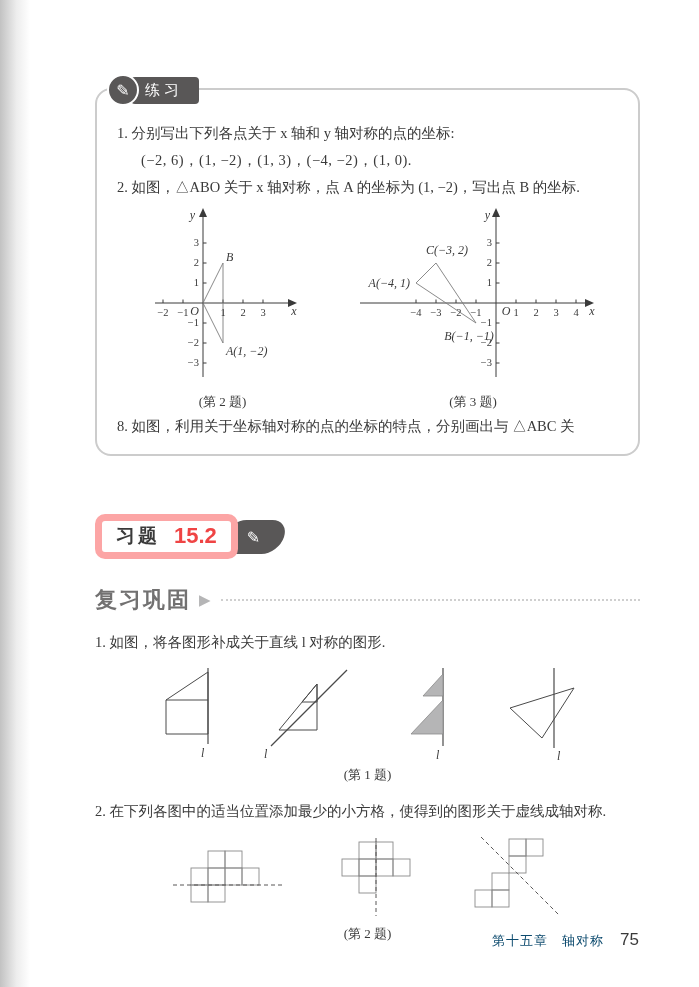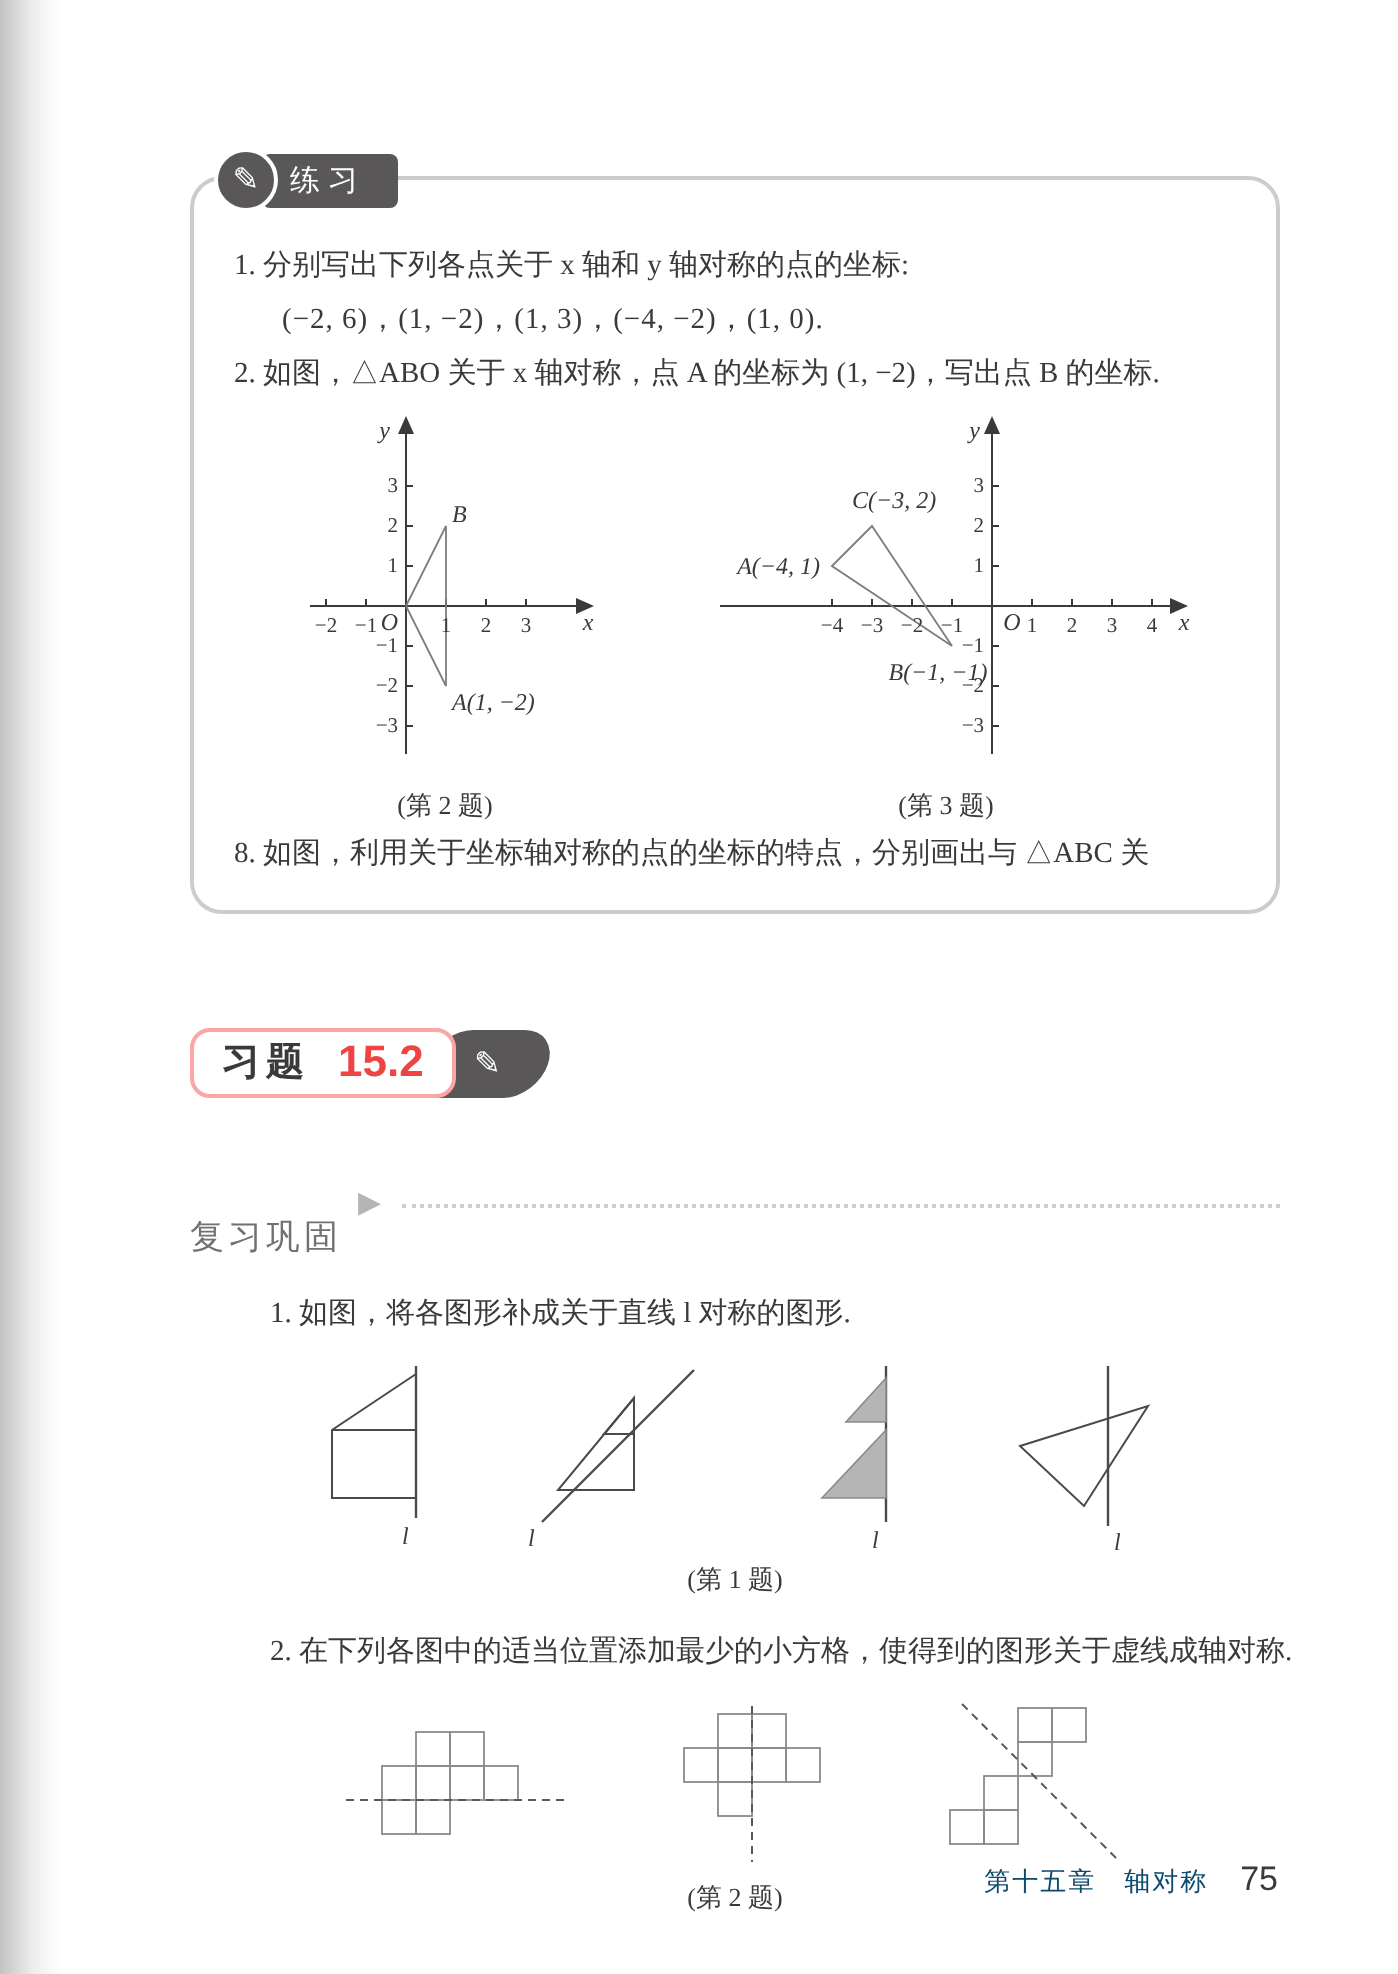--- a/index.html
+++ b/index.html
@@ -36,37 +36,37 @@
   .shape { stroke:#4a4a4a; stroke-width:1; fill:none; }
   .shape-gray { stroke:#8a8a8a; stroke-width:.8; fill:#b5b5b6; }
   .lline { stroke:#4a4a4a; stroke-width:1.2; }
   .cell { stroke:#8a8a8a; stroke-width:.9; fill:none; }
   .dashline { stroke:#595757; stroke-width:1; stroke-dasharray:4 3; }
 
   
   .lower { position:absolute; left:95px; top:514px; width:545px; }
 
   .hw { display:flex; align-items:center; }
-  .hw-box { display:flex; align-items:center; gap:14px; border:2px solid #fca5a5; border-radius:10px;
+  .hw-box { display:flex; align-items:center; gap:14px; border:7px solid #fca5a5; border-radius:10px;
             padding:2px 14px 3px 14px; background:#fff; z-index:1; }
   .hw-label { font-size:19px; font-weight:bold; color:#3a3a3a; letter-spacing:3px;
               font-family:"Liberation Sans", sans-serif; }
   .hw-num { font-size:22px; font-weight:bold; color:#ef4444; font-family:"Liberation Sans", sans-serif; }
   .hw-tab { width:60px; height:34px; margin-left:-14px; background:#595757;
             border-radius:17px 17px 17px 4px; transform:skewX(-18deg);
             display:flex; align-items:center; justify-content:center; }
   .hw-tab .pencil { color:#fff; transform:skewX(18deg); font-size:16px; }
 
   .review-head { display:flex; align-items:center; margin-top:26px; }
-  .review-title { font-size:17px; font-weight:normal; color:#727171; letter-spacing:2px;
-                  font-family:"Liberation Sans", sans-serif;margin-top:32px; }
+  .review-title { font-size:22px; font-weight:bold; color:#727171; letter-spacing:2px;
+                  font-family:"Liberation Sans", sans-serif; }
   .tri { color:#b5b5b6; font-size:15px; margin-left:8px; line-height:1; }
   .dotline { flex:1; border-top:2px dotted #cfcfcf; margin-left:10px; }
 
-  .q { margin-top:14px;margin-left:40px; }
+  .q { margin-top:14px; }
   .row1 { display:flex; justify-content:space-evenly; align-items:flex-end; margin-top:6px; padding:0 26px; }
   .row2 { display:flex; justify-content:space-evenly; align-items:center; margin-top:10px; padding:0 36px; }
   .cap { text-align:center; font-size:13px; margin-top:4px; }
 
   .footer { position:absolute; top:930px; right:60px; display:flex; align-items:baseline; gap:16px; }
   .chapter { font-size:13px; color:#0c4a6e; letter-spacing:1px; }
   .pagenum { font-size:17px; font-weight:normal; color:#3a3a3a; font-family:"Liberation Sans", sans-serif; }
 </style>
 </head>
 <body>

